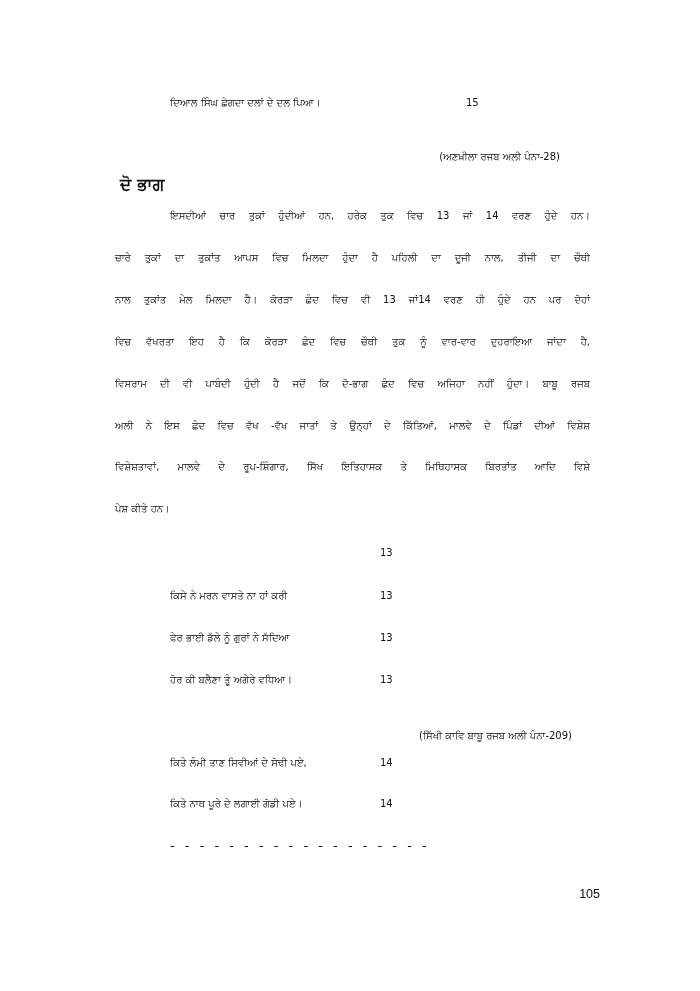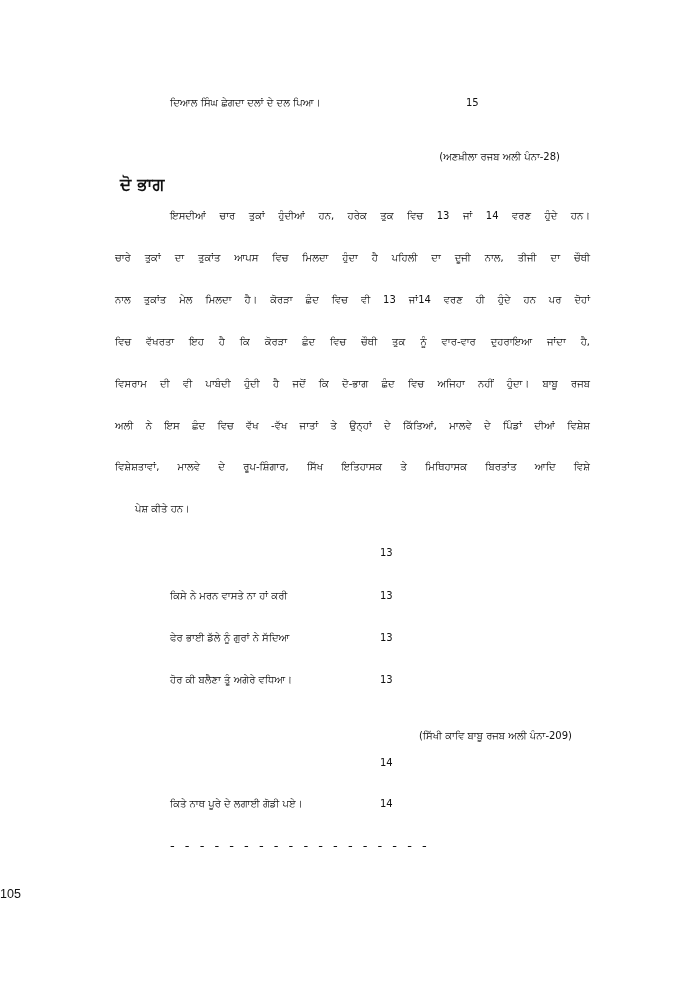--- a/index.html
+++ b/index.html
@@ -12,21 +12,21 @@
   }
   .para-line { left: 115px; width: 475px; text-align: justify; text-align-last: justify; }
   .para-first { left: 170px; width: 420px; }
   .para-last { text-align-last: left; }
   .heading { left: 120px; font-weight: bold; font-size: 17px; }
   .verse { left: 170px; }
   .verse .num { position: absolute; left: 210px; }
   .cite { text-align: right; margin-top: 16px; }
   .dashes { left: 170px; letter-spacing: 3px; font-size: 13px; }
   .page-num {
-    position: absolute; top: 887px; left: 0; width: 600px; text-align: left;
+    position: absolute; top: 887px; left: 0; width: 600px; text-align: right;
     font-family: "Liberation Sans", sans-serif; font-size: 12.5px;
   }
 </style>
 </head>
 <body>
 
 <div class="line verse" style="top:93px;">
   <span>ਦਿਆਲ ਸਿੰਘ ਛੇਗਦਾ ਦਲਾਂ ਦੇ ਦਲ ਪਿਆ।</span>
   <span class="num" style="left:296px;text-align:center;">15</span>
 </div>
@@ -35,41 +35,42 @@
 
 <div class="line heading" style="top:174px;">ਦੋ ਭਾਗ</div>
 
 <div class="line para-line para-first" style="top:206px;">ਇਸਦੀਆਂ ਚਾਰ ਤੁਕਾਂ ਹੁੰਦੀਆਂ ਹਨ, ਹਰੇਕ ਤੁਕ ਵਿਚ 13 ਜਾਂ 14 ਵਰਣ ਹੁੰਦੇ ਹਨ।</div>
 <div class="line para-line" style="top:248px;">ਚਾਰੇ ਤੁਕਾਂ ਦਾ ਤੁਕਾਂਤ ਆਪਸ ਵਿਚ ਮਿਲਦਾ ਹੁੰਦਾ ਹੈ ਪਹਿਲੀ ਦਾ ਦੂਜੀ ਨਾਲ, ਤੀਜੀ ਦਾ ਚੌਥੀ</div>
 <div class="line para-line" style="top:290px;">ਨਾਲ ਤੁਕਾਂਤ ਮੇਲ ਮਿਲਦਾ ਹੈ। ਕੋਰੜਾ ਛੰਦ ਵਿਚ ਵੀ 13 ਜਾਂ14 ਵਰਣ ਹੀ ਹੁੰਦੇ ਹਨ ਪਰ ਦੋਹਾਂ</div>
 <div class="line para-line" style="top:332px;">ਵਿਚ ਵੱਖਰਤਾ ਇਹ ਹੈ ਕਿ ਕੋਰੜਾ ਛੰਦ ਵਿਚ ਚੌਥੀ ਤੁਕ ਨੂੰ ਵਾਰ-ਵਾਰ ਦੁਹਰਾਇਆ ਜਾਂਦਾ ਹੈ,</div>
 <div class="line para-line" style="top:374px;">ਵਿਸਰਾਮ ਦੀ ਵੀ ਪਾਬੰਦੀ ਹੁੰਦੀ ਹੈ ਜਦੋਂ ਕਿ ਦੋ-ਭਾਗ ਛੰਦ ਵਿਚ ਅਜਿਹਾ ਨਹੀਂ ਹੁੰਦਾ। ਬਾਬੂ ਰਜਬ</div>
 <div class="line para-line" style="top:416px;">ਅਲੀ ਨੇ ਇਸ ਛੰਦ ਵਿਚ ਵੱਖ -ਵੱਖ ਜਾਤਾਂ ਤੇ ਉਨ੍ਹਾਂ ਦੇ ਕਿੱਤਿਆਂ, ਮਾਲਵੇ ਦੇ ਪਿੰਡਾਂ ਦੀਆਂ ਵਿਸ਼ੇਸ਼</div>
 <div class="line para-line" style="top:457px;">ਵਿਸ਼ੇਸ਼ਤਾਵਾਂ, ਮਾਲਵੇ ਦੇ ਰੂਪ-ਸ਼ਿੰਗਾਰ, ਸਿੱਖ ਇਤਿਹਾਸਕ ਤੇ ਮਿਥਿਹਾਸਕ ਬਿਰਤਾਂਤ ਆਦਿ ਵਿਸ਼ੇ</div>
-<div class="line para-line para-last" style="top:499px;margin-left:20px;">ਪੇਸ਼ ਕੀਤੇ ਹਨ।</div>
+<div class="line para-line para-last" style="top:499px;">ਪੇਸ਼ ਕੀਤੇ ਹਨ।</div>
 
 <div class="line verse" style="top:543px;">
   <span class="num">13</span>
 </div>
 <div class="line verse" style="top:586px;">
   <span>ਕਿਸੇ ਨੇ ਮਰਨ ਵਾਸਤੇ ਨਾ ਹਾਂ ਕਰੀ</span>
   <span class="num">13</span>
 </div>
 <div class="line verse" style="top:628px;">
   <span>ਫੇਰ ਭਾਈ ਡੱਲੇ ਨੂੰ ਗੁਰਾਂ ਨੇ ਸੱਦਿਆ</span>
   <span class="num">13</span>
 </div>
 <div class="line verse" style="top:670px;">
   <span>ਹੋਰ ਕੀ ਬਲੈਣਾ ਤੂੰ ਅਗੇਰੇ ਵਧਿਆ।</span>
   <span class="num">13</span>
 </div>
 
 <div class="line cite" style="top:710px; right:128px;">(ਸਿੱਖੀ ਕਾਵਿ ਬਾਬੂ ਰਜਬ ਅਲੀ ਪੰਨਾ-209)</div>
 
 <div class="line verse" style="top:753px;">
+  <span>ਕਿਤੇ ਲੰਮੀ ਤਾਣ ਸਿਵੀਆਂ ਦੇ ਸੋਢੀ ਪਏ,</span>
   <span class="num">14</span>
 </div>
 <div class="line verse" style="top:794px;">
   <span>ਕਿਤੇ ਨਾਥ ਪੂਰੇ ਦੇ ਲਗਾਈ ਗੋਡੀ ਪਏ।</span>
   <span class="num">14</span>
 </div>
 
 <div class="line dashes" style="top:836px;">- - - - - - - - - - - - - - - - - -</div>
 
 <div class="page-num">105</div>

